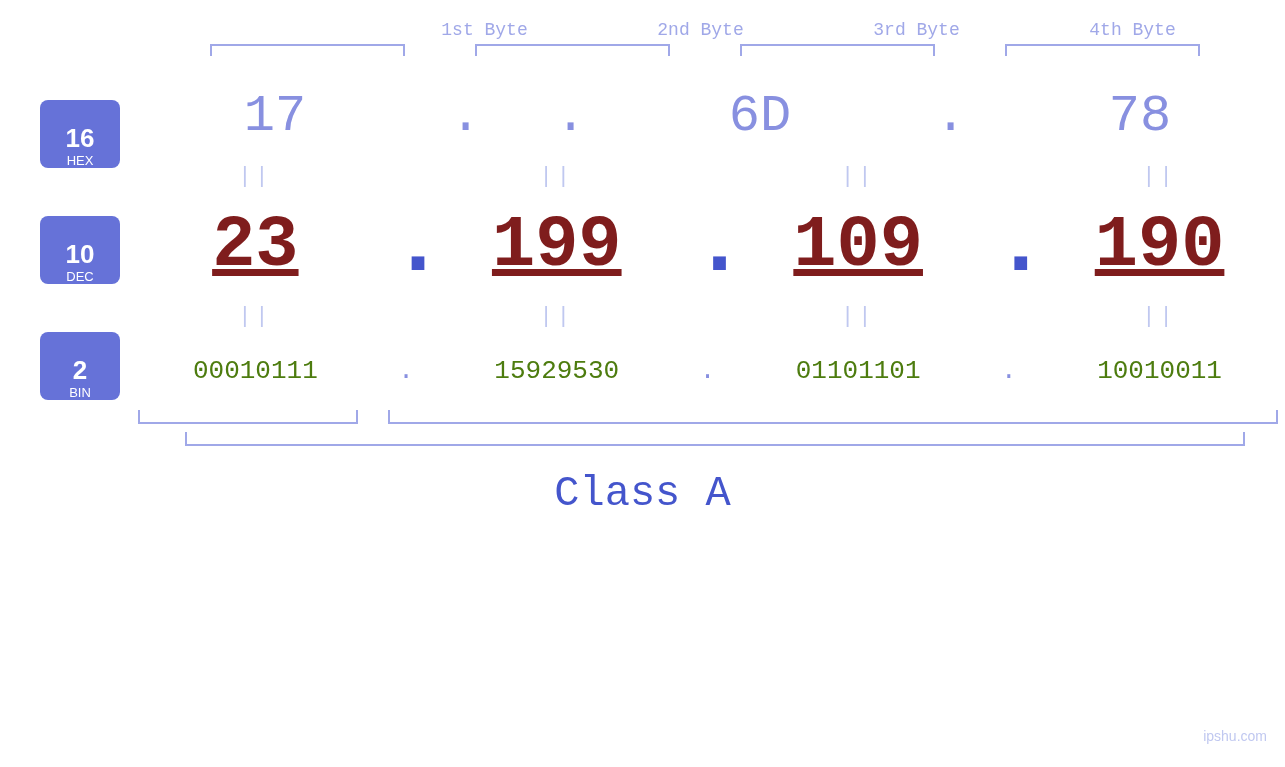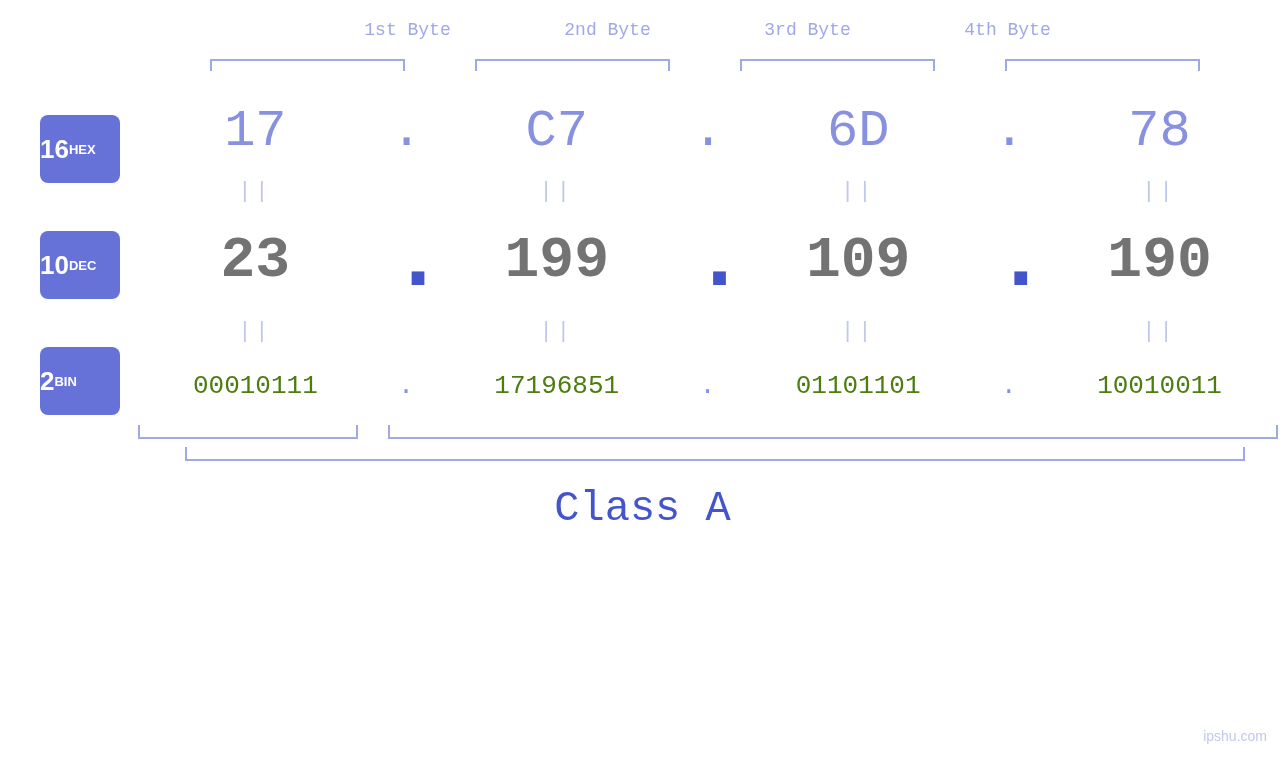--- a/index.html
+++ b/index.html
@@ -21,22 +21,23 @@
       flex-direction: column;
       align-items: center;
       padding-top: 20px;
     }
 
     
     .byte-labels-row {
       display: flex;
       width: 1050px;
       margin-left: 130px;
-      justify-content: center;
-      margin-bottom: 19px;
+      justify-content: flex-end;
+      margin-bottom: 4px;
+      gap: 16px;
     }
 
     .byte-label {
       color: #a0a8e8;
       font-size: 18px;
       font-family: 'Courier New', Courier, monospace;
       width: 200px;
       text-align: center;
     }
 
@@ -73,35 +74,35 @@
       padding-left: 15px;
     }
 
     .base-badge {
       background: #6672d8;
       color: white;
       width: 80px;
       height: 68px;
       border-radius: 8px;
       display: flex;
-      flex-direction: row;
-      align-items: center;
-      justify-content: flex-start;
+      flex-direction: column;
+      align-items: center;
+      justify-content: flex-end;
       font-family: Arial, sans-serif;
     }
 
     .base-number {
       font-size: 26px;
       font-weight: bold;
       line-height: 1.1;
     }
 
     .base-name {
       font-size: 13px;
-      font-weight: bold;
+      font-weight: normal;
     }
 
     
     .values-area {
       flex: 1;
       display: flex;
       flex-direction: column;
     }
 
     
@@ -153,27 +154,28 @@
     
     .dec-row {
       display: flex;
       align-items: center;
       justify-content: space-around;
       width: 100%;
       height: 100px;
     }
 
     .dec-value {
-      color: #737373;
-      font-size: 58px;
+      color: #7f1d1d;
+      font-size: 72px;
       font-weight: bold;
       font-family: 'Courier New', Courier, monospace;
       width: 200px;
       text-align: center;
       line-height: 1;
+      text-decoration: underline;
     }
 
     .dot-dec {
       color: #4455cc;
       font-size: 90px;
       font-weight: bold;
       font-family: 'Courier New', Courier, monospace;
       width: 30px;
       text-align: center;
     }
@@ -266,21 +268,20 @@
         <span class="base-number">2</span>
         <span class="base-name">BIN</span>
       </div>
     </div>
 
     <div class="values-area">
 
       <div class="hex-row">
         <span class="hex-value">17</span>
         <span class="dot-hex">.</span>
-        <span class="hex-value">C7</span>
         <span class="dot-hex">.</span>
         <span class="hex-value">6D</span>
         <span class="dot-hex">.</span>
         <span class="hex-value">78</span>
       </div>
 
       <div class="equals-row">
         <span class="equals-sign">||</span>
         <span class="equals-spacer"></span>
         <span class="equals-sign">||</span>
@@ -306,21 +307,21 @@
         <span class="equals-sign">||</span>
         <span class="equals-spacer"></span>
         <span class="equals-sign">||</span>
         <span class="equals-spacer"></span>
         <span class="equals-sign">||</span>
       </div>
 
       <div class="bin-row">
         <span class="bin-value">00010111</span>
         <span class="dot-bin">.</span>
-        <span class="bin-value">17196851</span>
+        <span class="bin-value">15929530</span>
         <span class="dot-bin">.</span>
         <span class="bin-value">01101101</span>
         <span class="dot-bin">.</span>
         <span class="bin-value">10010011</span>
       </div>
 
       <div style="display:flex; align-items:flex-start; width:100%; margin-top:4px;">
         <div style="width:220px; height:14px; border-left:2px solid #a0a8e8; border-bottom:2px solid #a0a8e8; border-right:2px solid #a0a8e8;"></div>
         <div style="width:30px;"></div>
         <div style="flex:1; height:14px; border-left:2px solid #a0a8e8; border-bottom:2px solid #a0a8e8; border-right:2px solid #a0a8e8;"></div>

